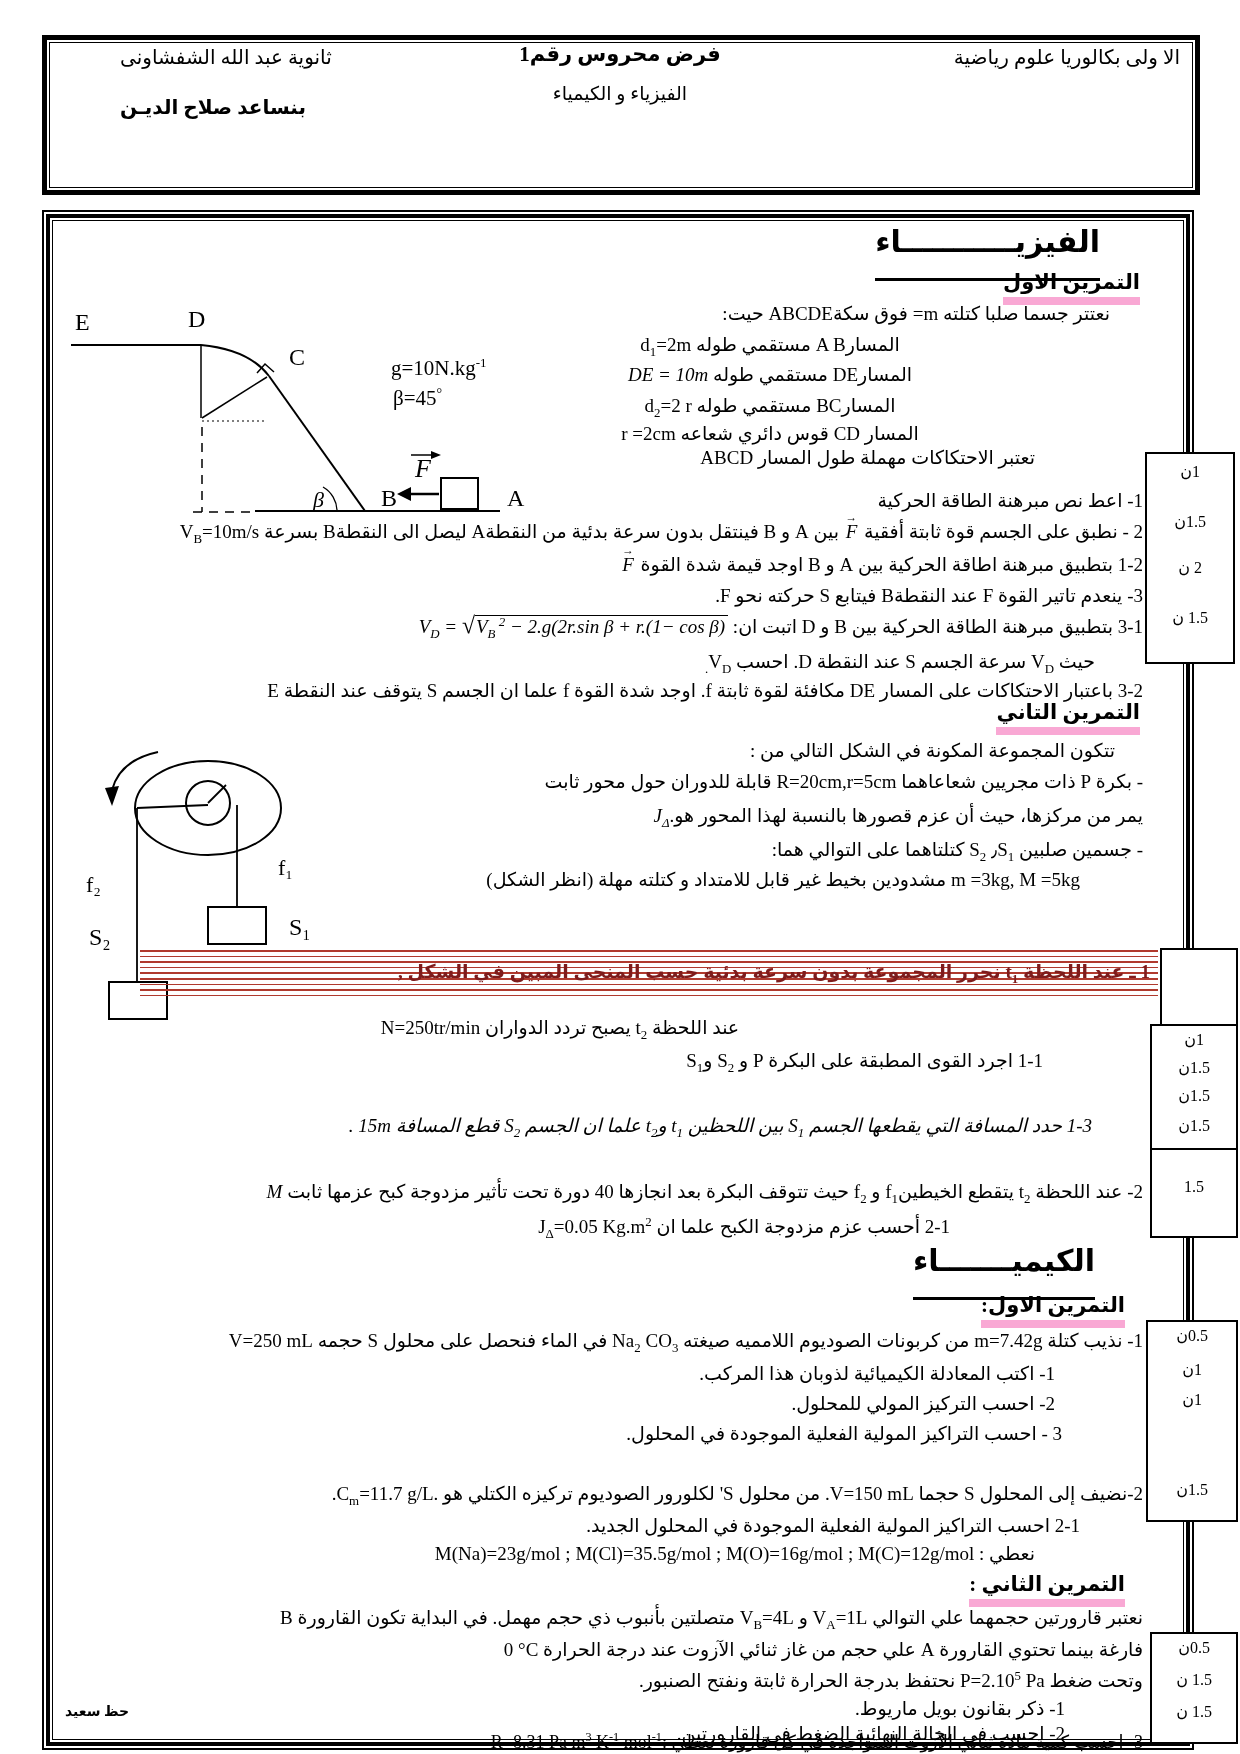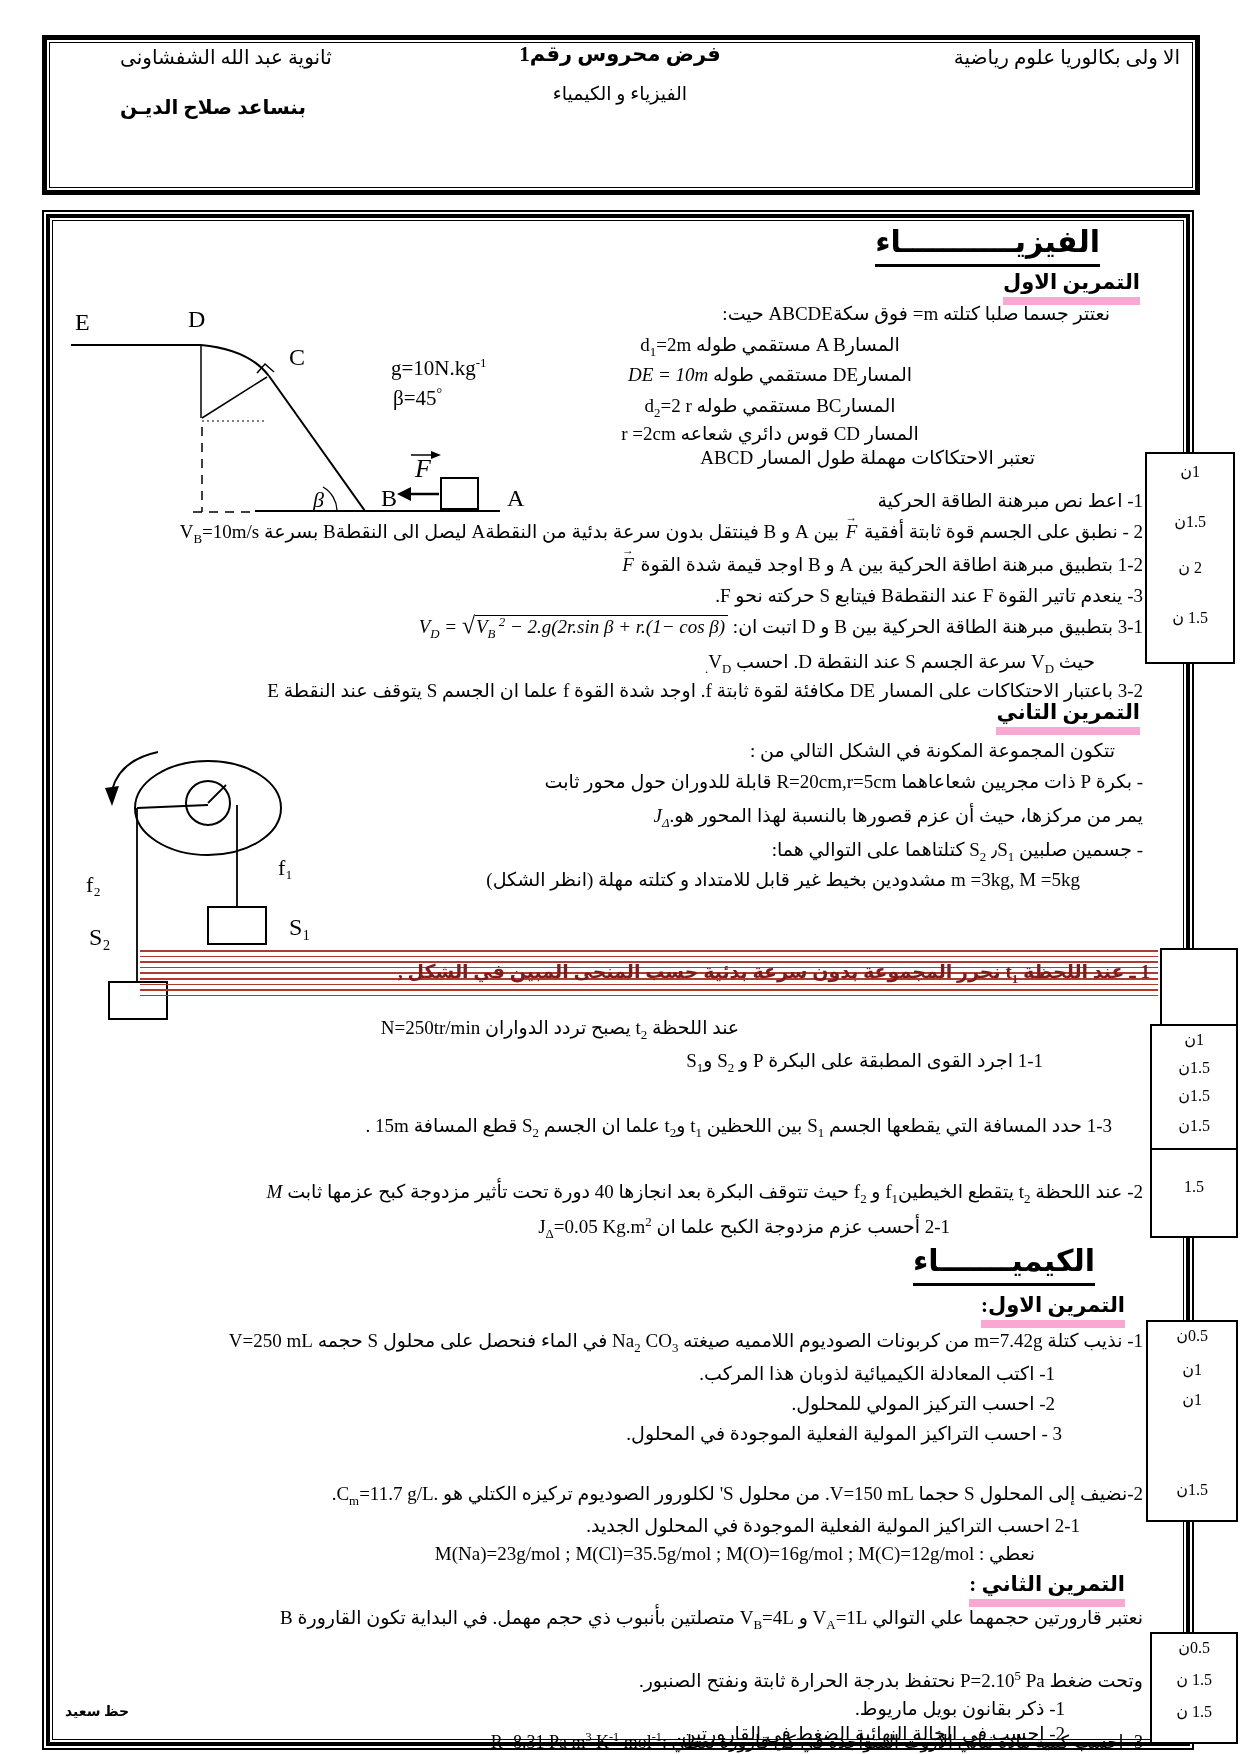--- a/index.html
+++ b/index.html
@@ -15,21 +15,21 @@
   .hdr-cell{position:absolute;direction:rtl;font-size:20px;white-space:nowrap;}
   .h-right{right:60px;top:45px;}
   .h-center{left:0;right:0;top:42px;text-align:center;font-weight:bold;font-size:21px;}
   .h-center2{left:0;right:0;top:82px;text-align:center;font-size:19px;}
   .h-school{left:120px;top:45px;}
   .h-teacher{left:120px;top:95px;font-weight:bold;}
   
   .ln{position:absolute;left:60px;right:97px;direction:rtl;text-align:right;font-size:19px;white-space:nowrap;}
   .ctr{left:420px;right:120px;text-align:center;}
   .ttl{font-weight:bold;}
-  .ttl .u{display:inline-block;border-bottom:3px solid #000;padding-bottom:5px;}
+  .ttl .u{display:inline-block;border-bottom:3px solid #000;padding-bottom:19px;}
   .ttl2 .u{display:inline-block;border-bottom:8px solid #f9a8d4;padding-bottom:2px;font-weight:bold;font-size:21px;}
   .big{font-size:30px;}
   sub{font-size:0.68em;} sup{font-size:0.68em;}
   .mi{font-style:italic;}
   .vec{position:relative;font-style:italic;display:inline-block;padding:0 2px;}
   .vec::after{content:"\2192";position:absolute;left:0;right:0;top:-0.85em;font-size:0.62em;font-style:normal;text-align:center;}
   .ovl{border-top:1.5px solid #000;padding:0 3px 0 1px;}
   .rad{font-size:1.25em;}
   
   .sbox{position:absolute;border:2px solid #000;background:#fff;direction:rtl;}
@@ -139,21 +139,21 @@
     <text x="231" y="195" font-size="24">S₁</text>
   </svg>
 
   <div class="redband">
     <div class="txt">1 ـ عند اللحظة t<sub>1</sub> نحرر المجموعة بدون سرعة بدئية حسب المنحى المبين في الشكل ,</div>
   </div>
   <div class="sbox" style="left:1160px;top:948px;width:74px;height:74px;"></div>
 
   <div class="ln" style="top:1016px;right:180px;text-align:center;">عند اللحظة t<sub>2</sub> يصبح تردد الدواران N=250tr/min</div>
   <div class="ln" style="top:1049px;right:197px;">1-1 اجرد القوى المطبقة على البكرة P و  S<sub>2</sub>  وS<sub>1</sub></div>
-  <div class="ln" style="top:1114px;right:128px;">1-3 حدد المسافة التي يقطعها الجسم S<sub>1</sub> بين اللحظين t<sub>1</sub> وt<sub>2</sub> علما  ان  الجسم  S<sub>2</sub> قطع المسافة  15m   .</div>
+  <div class="ln" style="top:1114px;right:148px;font-style:italic;">1-3 حدد المسافة التي يقطعها الجسم S<sub>1</sub> بين اللحظين t<sub>1</sub> وt<sub>2</sub> علما  ان  الجسم  S<sub>2</sub> قطع المسافة  15m   .</div>
   <div class="ln" style="top:1180px;">2-   عند اللحظة  t<sub>2</sub> يتقطع  الخيطينf<sub>1</sub> و  f<sub>2</sub>  حيث تتوقف البكرة بعد انجازها 40  دورة تحت تأثير مزدوجة كبح عزمها ثابت <span class="mi">M</span></div>
   <div class="ln" style="top:1214px;right:290px;">2-1  أحسب عزم مزدوجة الكبح علما ان  <span dir="ltr">J<sub>Δ</sub>=0.05 Kg.m<sup>2</sup></span></div>
 
   <div class="sbox" style="left:1150px;top:1024px;width:84px;height:124px;">
     <div class="pt" style="top:4px;">1ن</div>
     <div class="pt" style="top:32px;">1.5ن</div>
     <div class="pt" style="top:60px;">1.5ن</div>
     <div class="pt" style="top:90px;">1.5ن</div>
   </div>
   <div class="sbox" style="left:1150px;top:1148px;width:84px;height:86px;">
@@ -173,20 +173,21 @@
 
   <div class="sbox" style="left:1146px;top:1320px;width:88px;height:198px;">
     <div class="pt" style="top:4px;">0.5ن</div>
     <div class="pt" style="top:38px;">1ن</div>
     <div class="pt" style="top:68px;">1ن</div>
     <div class="pt" style="top:158px;">1.5ن</div>
   </div>
 
   <div class="ln ttl2" style="top:1572px;right:115px;left:auto;"><span class="u">التمرين الثاني :</span></div>
   <div class="ln" style="top:1606px;">نعتبر قارورتين حجمهما علي التوالي V<sub>A</sub>=1L و V<sub>B</sub>=4L متصلتين بأنبوب ذي حجم مهمل. في البداية تكون القارورة B</div>
+  <div class="ln" style="top:1638px;">فارغة  بينما تحتوي القارورة A علي حجم من غاز ثنائي الآزوت عند درجة الحرارة  <span dir="ltr">0  °C</span></div>
   <div class="ln" style="top:1668px;">وتحت ضغط  <span dir="ltr">P=2.10<sup>5</sup> Pa</span> نحتفظ بدرجة الحرارة ثابتة ونفتح الصنبور.</div>
   <div class="ln" style="top:1697px;right:175px;">1-   ذكر بقانون بويل ماريوط.</div>
   <div class="ln" style="top:1722px;right:175px;">2-   احسب في الحالة النهائية الضغط في القارورتين.</div>
   <div class="ln" style="top:1730px;font-size:18px;">3- احسب كمية مادة ثنائي الأزوت المتواجدة في كل قارورة        نعطي  <span dir="ltr">R=8.31 Pa m<sup>3</sup> K<sup>-1</sup> mol<sup>-1</sup>:</span></div>
 
   <div class="sbox" style="left:1150px;top:1632px;width:84px;height:108px;">
     <div class="pt" style="top:4px;">0.5ن</div>
     <div class="pt" style="top:36px;">1.5 ن</div>
     <div class="pt" style="top:68px;">1.5 ن</div>
   </div>

